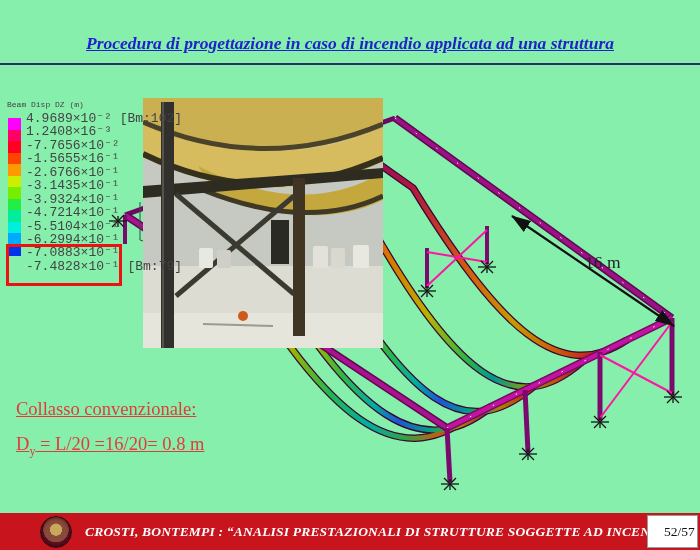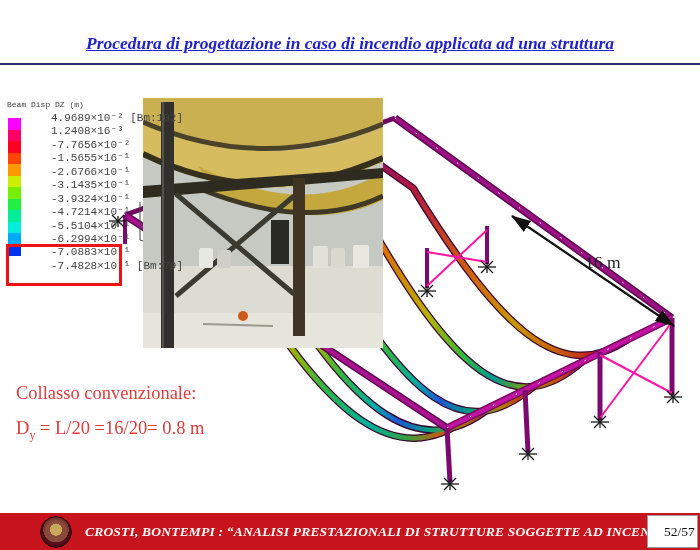--- a/index.html
+++ b/index.html
@@ -1,41 +1,41 @@
 <!DOCTYPE html>
 <html><head>
 <meta charset="utf-8">
 <style>
   html,body{margin:0;padding:0;background:#888;}
-  .slide{position:relative;width:700px;height:550px;background:#ffffff;overflow:hidden;
+  .slide{position:relative;width:700px;height:550px;background:#86efac;overflow:hidden;
          font-family:"Liberation Serif",serif;margin:0 auto;}
 
   
   .title{position:absolute;top:33px;left:0;right:0;text-align:center;
          font-style:italic;font-weight:bold;font-size:17.5px;color:#2121CC;
          text-decoration:underline;}
   .hrule{position:absolute;top:63px;left:0;width:700px;height:2px;background:#2E2E66;}
 
   
   .legend{position:absolute;left:6px;top:100px;width:132px;height:190px;
           font-family:Liberation Mono, monospace;color:#444;z-index:5;}
   .legend-header{font-size:8px;margin-left:1px;white-space:nowrap;}
   .legend-bar{position:absolute;left:2px;top:18px;width:13px;height:138px;}
   .legend-cell{width:13px;height:11.5px;}
   .legend-entries{position:absolute;left:20px;top:12px;}
-  .legend-entry{font-size:11px;height:13.45px;line-height:13.45px;white-space:nowrap;margin-left:25px;}
+  .legend-entry{font-size:13px;height:13.45px;line-height:13.45px;white-space:nowrap;}
   .legend-highlight{position:absolute;left:0px;top:144px;width:110px;height:36px;
                     border:3px solid #EE1111;}
 
   
   .model-svg{position:absolute;left:0;top:0;z-index:1;}
   .photo-svg{position:absolute;left:143px;top:98px;z-index:2;}
 
   
-  .collapse{position:absolute;left:16px;top:383px;color:#E23B3B;font-size:18.5px;z-index:4;}
+  .collapse{position:absolute;left:16px;top:399px;color:#E23B3B;font-size:18.5px;z-index:4;text-decoration:underline;}
   .collapse .line2{margin-top:14px;}
   .collapse sub{font-size:12px;}
 
   
   .footer{position:absolute;left:0;top:513px;width:700px;height:37px;background:#C8141C;z-index:6;}
   .footer-logo{position:absolute;left:40px;top:3px;width:30px;height:30px;border-radius:50%;
                background:radial-gradient(circle at 50% 42%, #C9A75B 0 26%, #8A4A3A 27% 55%, #5E1020 56% 100%);
                border:1px solid #3A0A12;box-shadow:inset 0 0 4px #2a050c;}
   .footer-text{position:absolute;left:85px;top:0;height:37px;line-height:37px;color:#ffffff;
                font-style:italic;font-weight:bold;font-size:13.5px;white-space:nowrap;letter-spacing:.2px;}

